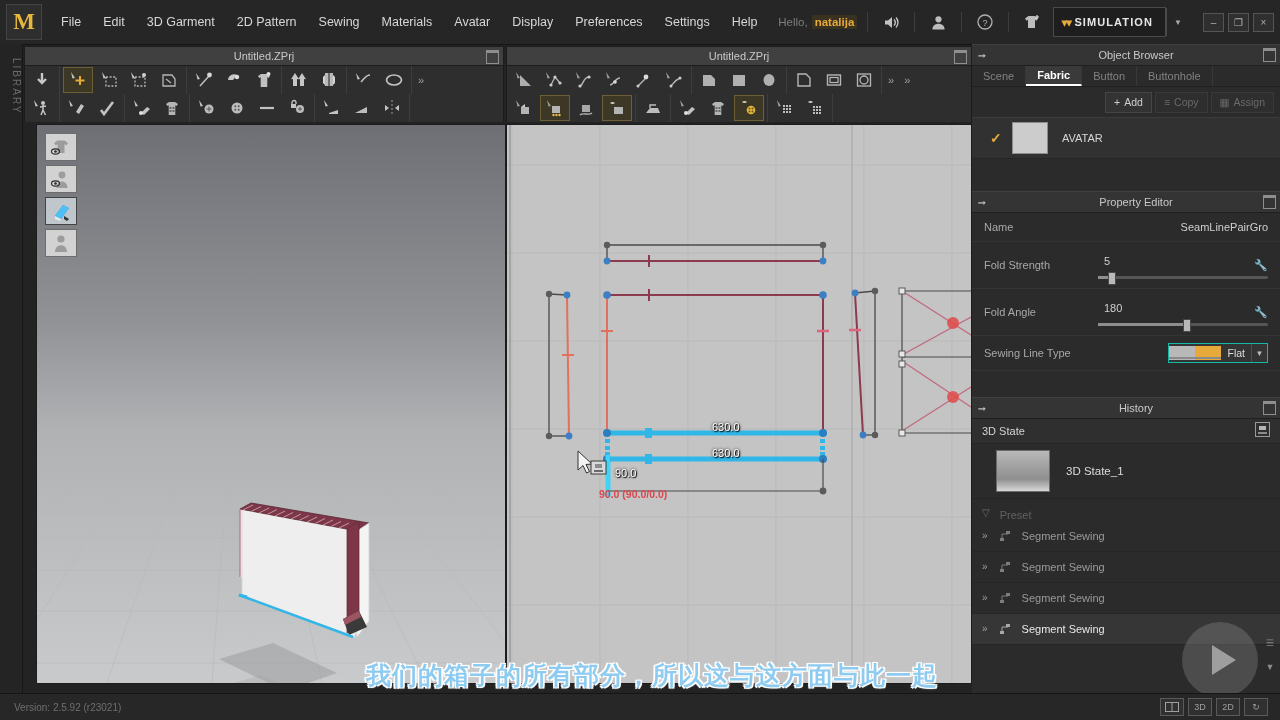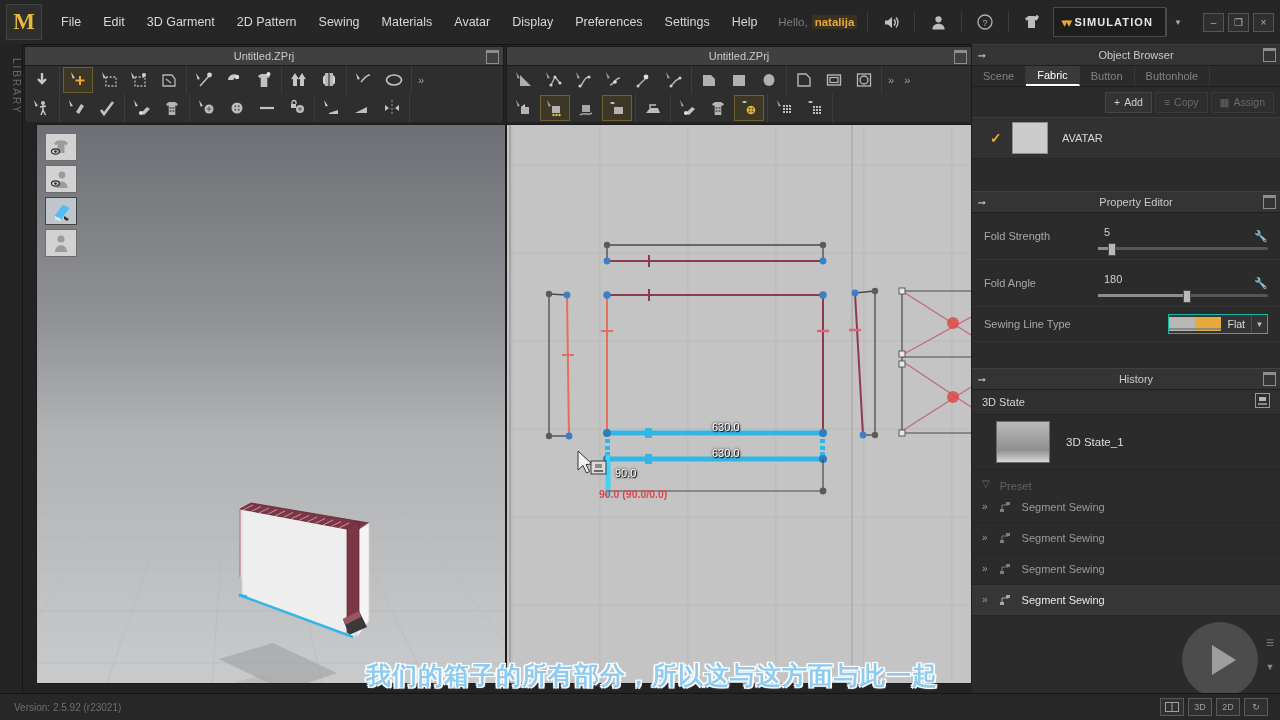--- a/index.html
+++ b/index.html
@@ -67,21 +67,21 @@
 
   
   .dock{position:absolute;left:972px;top:44px;width:308px;height:676px;background:#2b2b2b;}
   .sect-head{height:20px;background:#343434;border-top:1px solid #404040;border-bottom:1px solid #1f1f1f;
              display:flex;align-items:center;position:relative;}
   .sect-head .arrow{color:#bdbdbd;font-size:10px;width:20px;text-align:center;}
   .sect-head .t{flex:1;text-align:center;color:#c9c9c9;font-size:11px;}
   .tabrow{height:20px;background:#2b2b2b;display:flex;border-bottom:1px solid #1f1f1f;}
   .tab{padding:0 11px;display:flex;align-items:center;color:#828282;font-size:11px;
        border-right:1px solid #383838;}
-  .tab.act{color:#ffffff;background:#3a3a3a;border-bottom:2px solid #ffffff;}
+  .tab.act{color:#ffffff;background:#3a3a3a;border-bottom:2px solid #ffffff;font-weight:bold;}
   .btnrow{height:30px;display:flex;align-items:center;justify-content:flex-end;padding-right:6px;
           background:#2b2b2b;gap:3px;}
   .sbtn{height:19px;display:flex;align-items:center;gap:4px;padding:0 8px;background:#333;
         border:1px solid #454545;color:#cfcfcf;font-size:10.5px;}
   .sbtn.dis{color:#6a6a6a;border-color:#3a3a3a;background:#2e2e2e;}
   .objrow{height:40px;display:flex;align-items:center;background:#313131;border-top:1px solid #3c3c3c;
           border-bottom:1px solid #262626;padding-left:18px;}
   .chk{color:#e8a93b;font-size:14px;width:22px;font-weight:bold;}
   .swatch{width:34px;height:30px;background:#cccccc;border:1px solid #8c8c8c;margin-right:14px;}
   .objname{color:#d6d6d6;font-size:11px;}
@@ -835,20 +835,24 @@
       <span class="objname">AVATAR</span>
     </div>
     <div style="height:32px;background:#2b2b2b;"></div>
 
     <div class="sect-head">
       <span class="arrow">➞</span>
       <span class="t">Property Editor</span>
       <div class="pt-float"></div>
     </div>
 
+    <div class="prow" style="height:28px;">
+      <span class="plabel">Name</span>
+      <span class="pval">SeamLinePairGro</span>
+    </div>
 
     <div class="prow" style="height:46px;">
       <span class="plabel">Fold Strength</span>
       <div style="width:170px;position:relative;">
         <div style="text-align:left;padding-left:6px;">
           <span class="pval">5</span>
         </div>
         <div class="slider" style="margin-top:7px;">
           <div class="sknob" style="left:10px;"></div>
           <div style="position:absolute;left:0;top:0;width:10px;height:3px;background:#8e8e8e;"></div>

